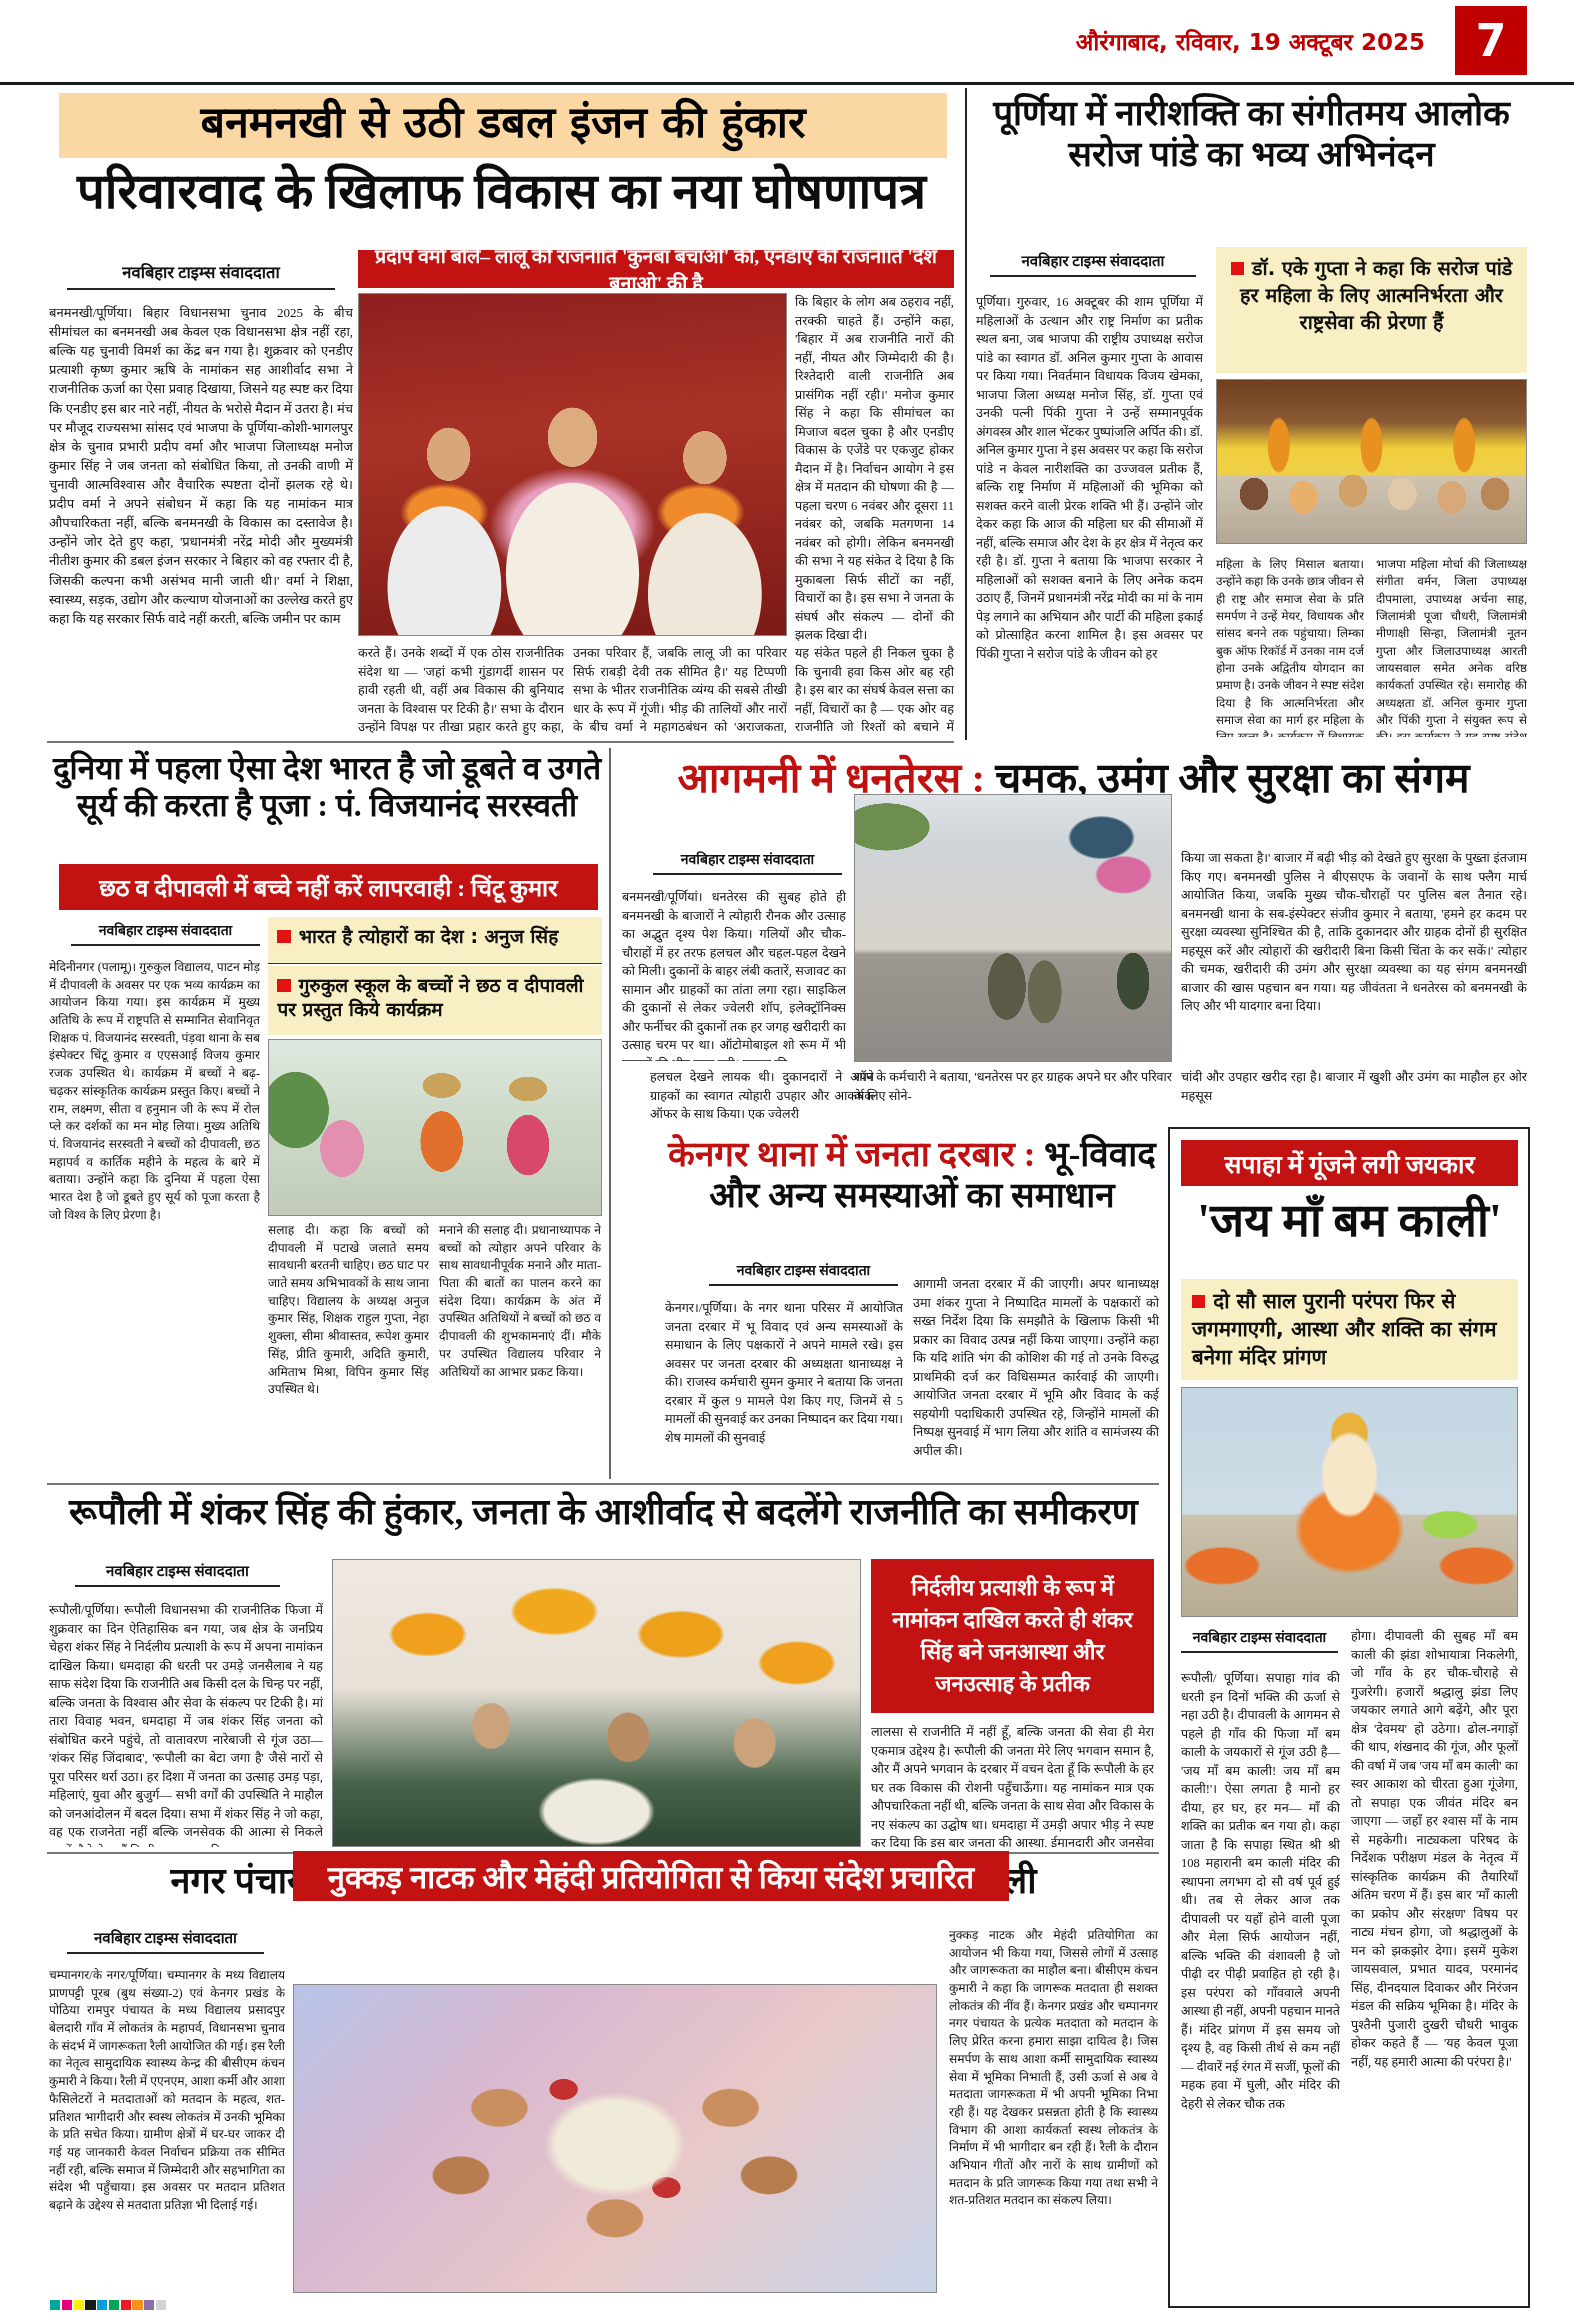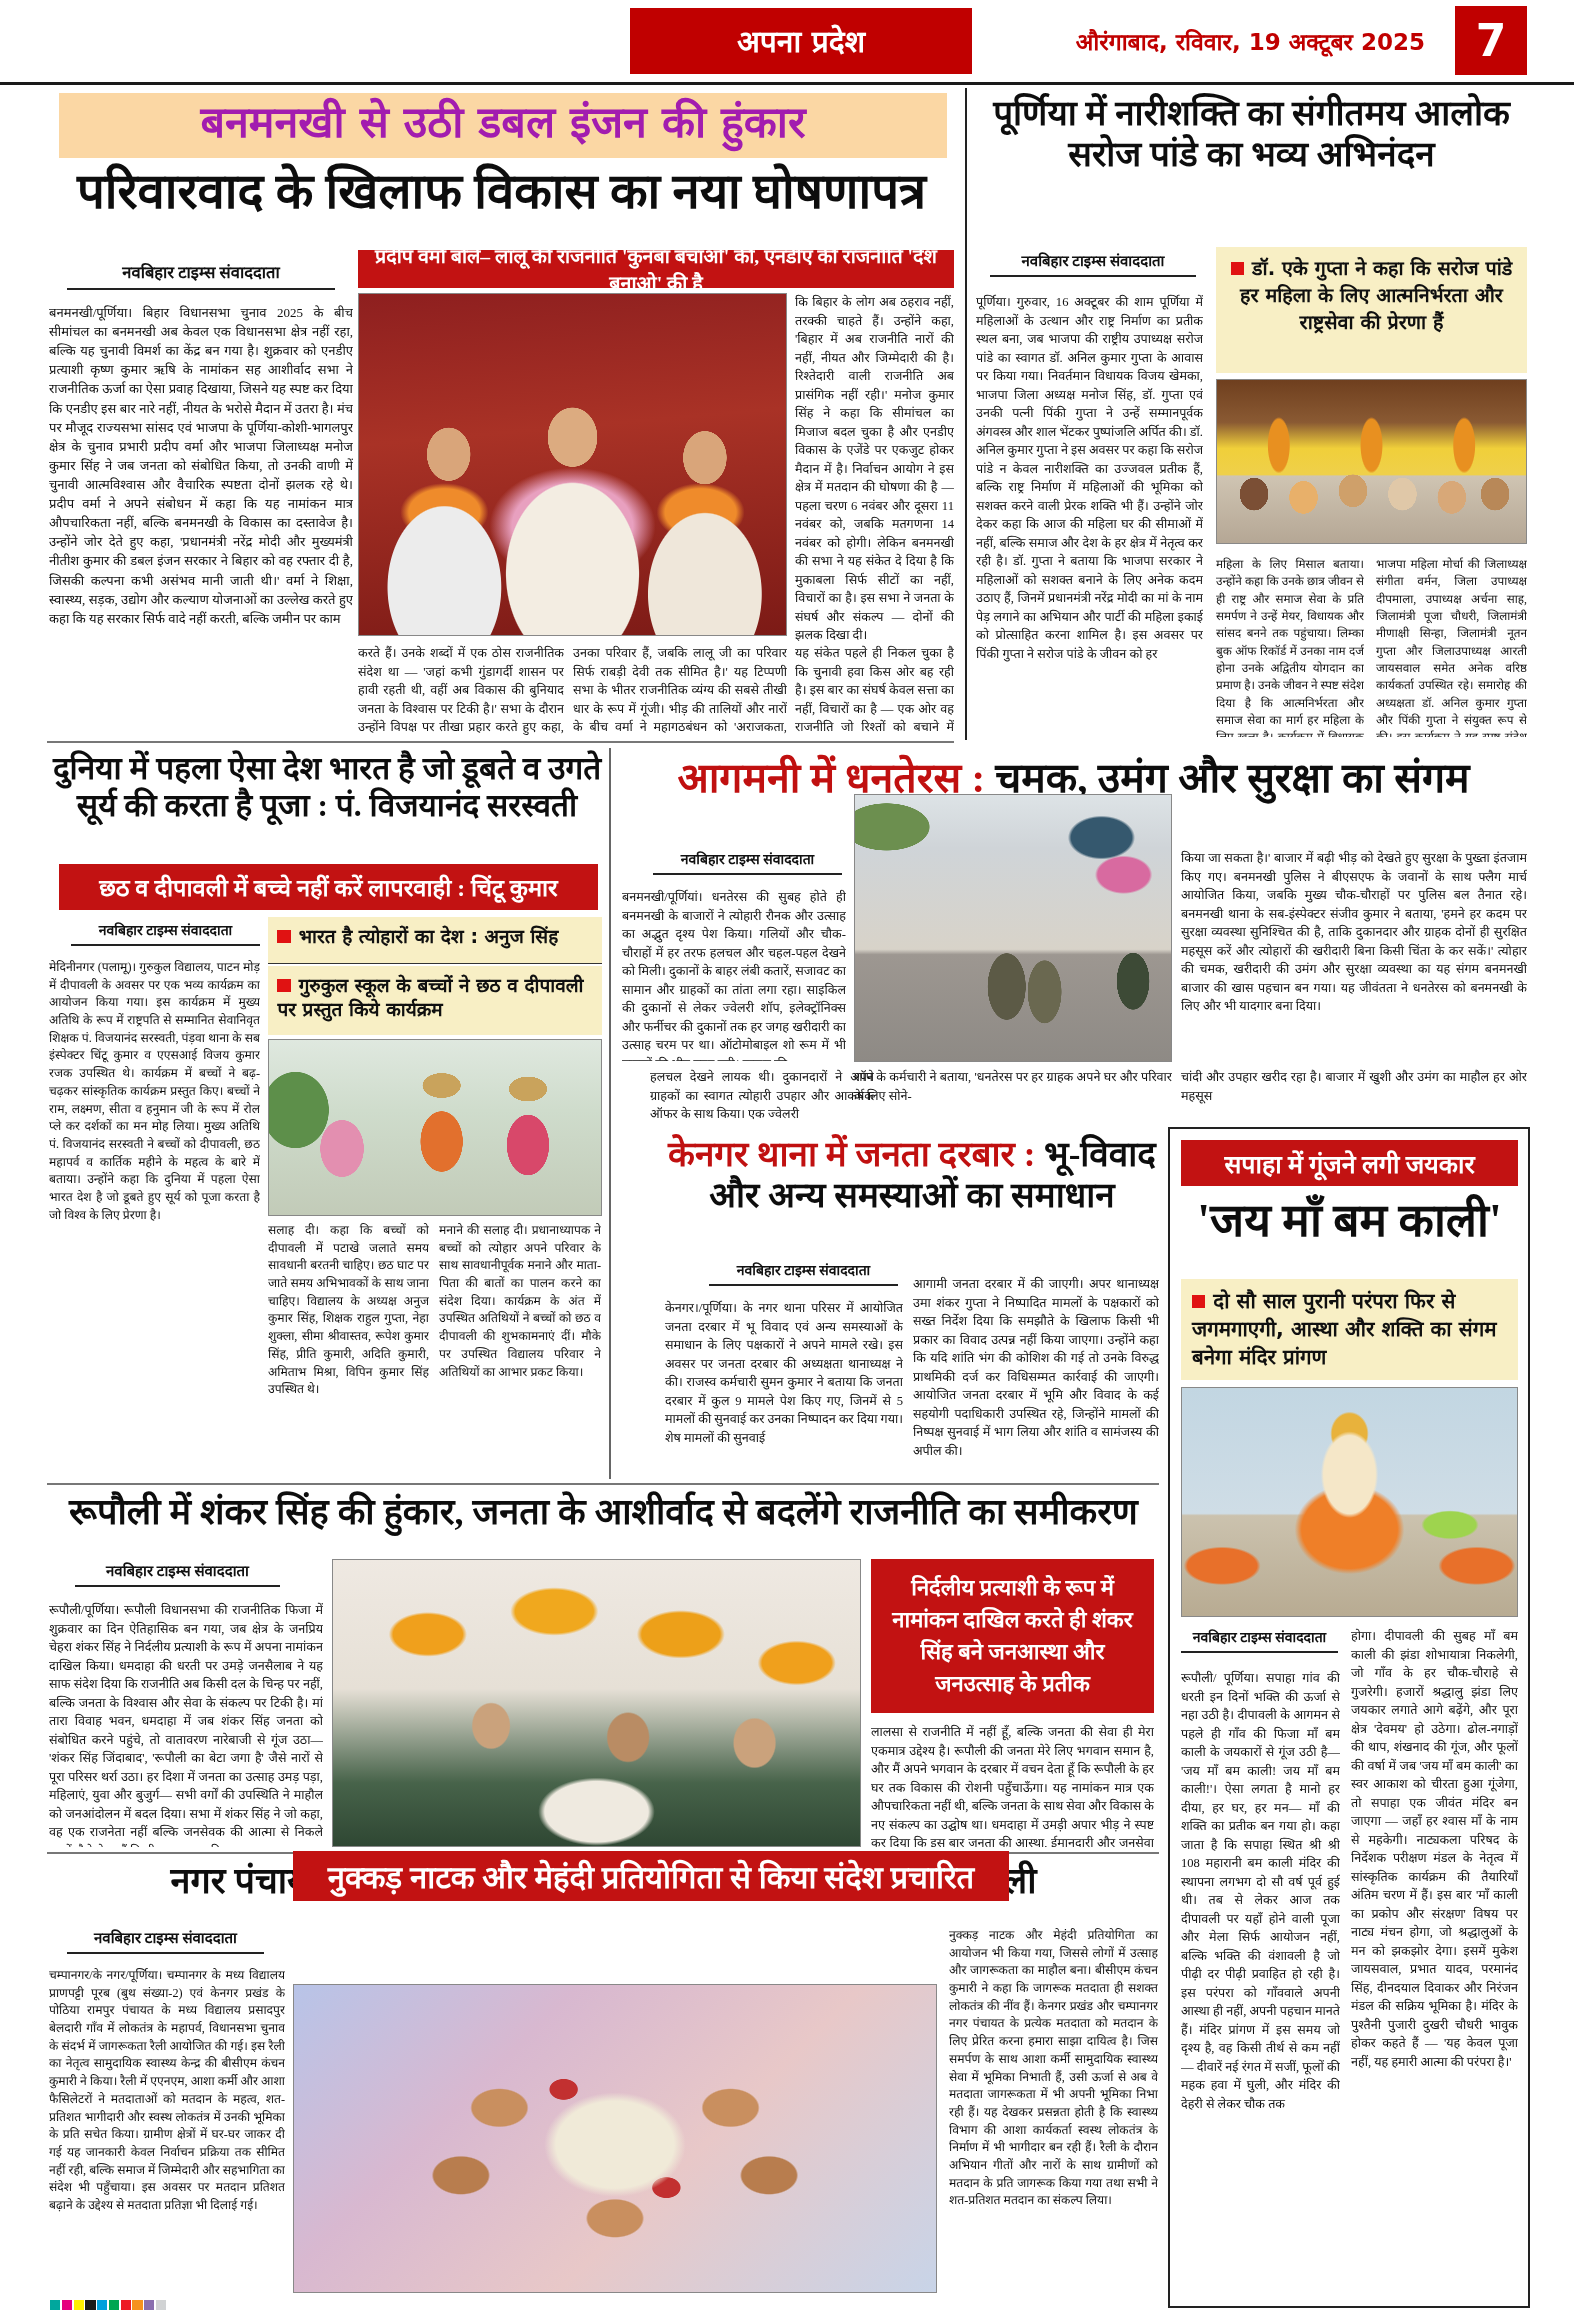--- a/index.html
+++ b/index.html
@@ -4,42 +4,41 @@
 <style>
   html,body{margin:0;padding:0;background:#e8e8e8;}
   #page{position:relative;width:1575px;height:2319px;background:#ffffff;
         font-family:"Liberation Serif","DejaVu Serif",serif;color:#111;overflow:hidden;}
   .abs{position:absolute;box-sizing:border-box;}
   .masthead{font-family:"DejaVu Sans","Liberation Sans",sans-serif;font-weight:700;color:#c00000;font-size:35px;}
   .redbox{background:#c00000;color:#ffffff;display:flex;align-items:center;justify-content:center;
           font-family:"DejaVu Sans","Liberation Sans",sans-serif;font-weight:700;}
   .dateline{color:#c00000;font-weight:700;font-size:23px;font-family:"DejaVu Sans","Liberation Sans",sans-serif;text-align:right;}
   .rule{background:#1a1a1a;}
-  .kicker{background:#fbd7a4;color:#a21caf;font-weight:700;text-align:center;
+  .kicker{background:#fbd7a4;color:#000000;font-weight:700;text-align:center;
           font-size:43px;line-height:1.35;font-family:"DejaVu Sans","Liberation Sans",sans-serif;overflow:hidden;}
   .headline{font-weight:700;color:#0d0d0d;text-align:center;line-height:1.18;overflow:hidden;}
   .headline .red{color:#c01010;}
   .subbar{background:#c21212;color:#fff;font-weight:700;text-align:center;display:flex;align-items:center;justify-content:center;overflow:hidden;}
   .byline{font-weight:700;text-align:center;font-size:16.5px;border-bottom:2.4px solid #222;padding-bottom:4.7px;overflow:hidden;white-space:nowrap;}
   .body-col{font-size:13px;line-height:1.47;text-align:justify;overflow:hidden;}
   .body-col-sm{font-size:12.2px;line-height:1.45;text-align:justify;overflow:hidden;}
   .yellowbox{background:#f8efc5;color:#101010;font-weight:700;overflow:hidden;
              font-family:"DejaVu Sans","Liberation Sans",sans-serif;}
   .bullet-sq{display:inline-block;width:13.4px;height:13.4px;background:#e01212;margin-right:7.9px;}
   .photo{overflow:hidden;border:0.8px solid #888;}
   .vline{background:#222;}
   .hline{background:#222;}
   .colorchip{display:inline-block;width:10.2px;height:10.2px;margin-right:1.6px;vertical-align:middle;}
 </style>
 </head>
 <body>
 
 <div id="page">
 
-  <div class="abs redbox" style="left:630px;top:7.9px;width:342px;height:66px;font-size:30px;">अपना प्रदेश</div>
   <div class="abs dateline" style="left:1055px;top:25px;width:370px;height:35px;">औरंगाबाद, रविवार, 19 अक्टूबर 2025</div>
   <div class="abs redbox" style="left:1455px;top:6.3px;width:72px;height:69px;font-size:44px;">7</div>
   <div class="abs rule" style="left:0px;top:82px;width:1575px;height:3.1px;"></div>
 
   <section>
     <div class="abs kicker" style="left:59px;top:93px;width:888px;height:65px;">बनमनखी से उठी डबल इंजन की हुंकार</div>
     <div class="abs headline" style="left:49px;top:163px;width:905px;height:72px;font-size:49px;font-family:Liberation Serif, serif;">परिवारवाद के खिलाफ विकास का नया घोषणापत्र</div>
     <div class="abs byline" style="left:67px;top:260px;width:268px;">नवबिहार टाइम्स संवाददाता</div>
     <div class="abs body-col" style="left:49px;top:303px;width:304px;height:435px;">बनमनखी/पूर्णिया। बिहार विधानसभा चुनाव 2025 के बीच सीमांचल का बनमनखी अब केवल एक विधानसभा क्षेत्र नहीं रहा, बल्कि यह चुनावी विमर्श का केंद्र बन गया है। शुक्रवार को एनडीए प्रत्याशी कृष्ण कुमार ऋषि के नामांकन सह आशीर्वाद सभा ने राजनीतिक ऊर्जा का ऐसा प्रवाह दिखाया, जिसने यह स्पष्ट कर दिया कि एनडीए इस बार नारे नहीं, नीयत के भरोसे मैदान में उतरा है। मंच पर मौजूद राज्यसभा सांसद एवं भाजपा के पूर्णिया-कोशी-भागलपुर क्षेत्र के चुनाव प्रभारी प्रदीप वर्मा और भाजपा जिलाध्यक्ष मनोज कुमार सिंह ने जब जनता को संबोधित किया, तो उनकी वाणी में चुनावी आत्मविश्वास और वैचारिक स्पष्टता दोनों झलक रहे थे। प्रदीप वर्मा ने अपने संबोधन में कहा कि यह नामांकन मात्र औपचारिकता नहीं, बल्कि बनमनखी के विकास का दस्तावेज है। उन्होंने जोर देते हुए कहा, 'प्रधानमंत्री नरेंद्र मोदी और मुख्यमंत्री नीतीश कुमार की डबल इंजन सरकार ने बिहार को वह रफ्तार दी है, जिसकी कल्पना कभी असंभव मानी जाती थी।' वर्मा ने शिक्षा, स्वास्थ्य, सड़क, उद्योग और कल्याण योजनाओं का उल्लेख करते हुए कहा कि यह सरकार सिर्फ वादे नहीं करती, बल्कि जमीन पर काम</div>
     <div class="abs subbar" style="left:358px;top:250px;width:596px;height:38px;font-size:19.7px;">प्रदीप वर्मा बोले– लालू की राजनीति 'कुनबा बचाओ' की, एनडीए की राजनीति 'देश बनाओ' की है</div>

